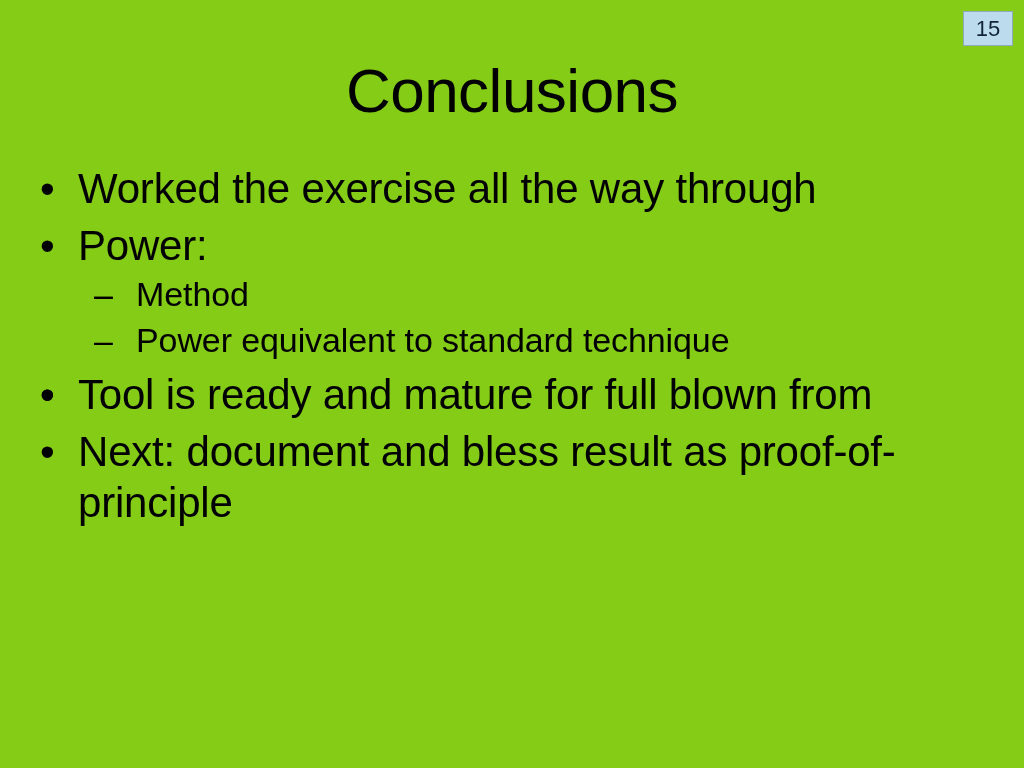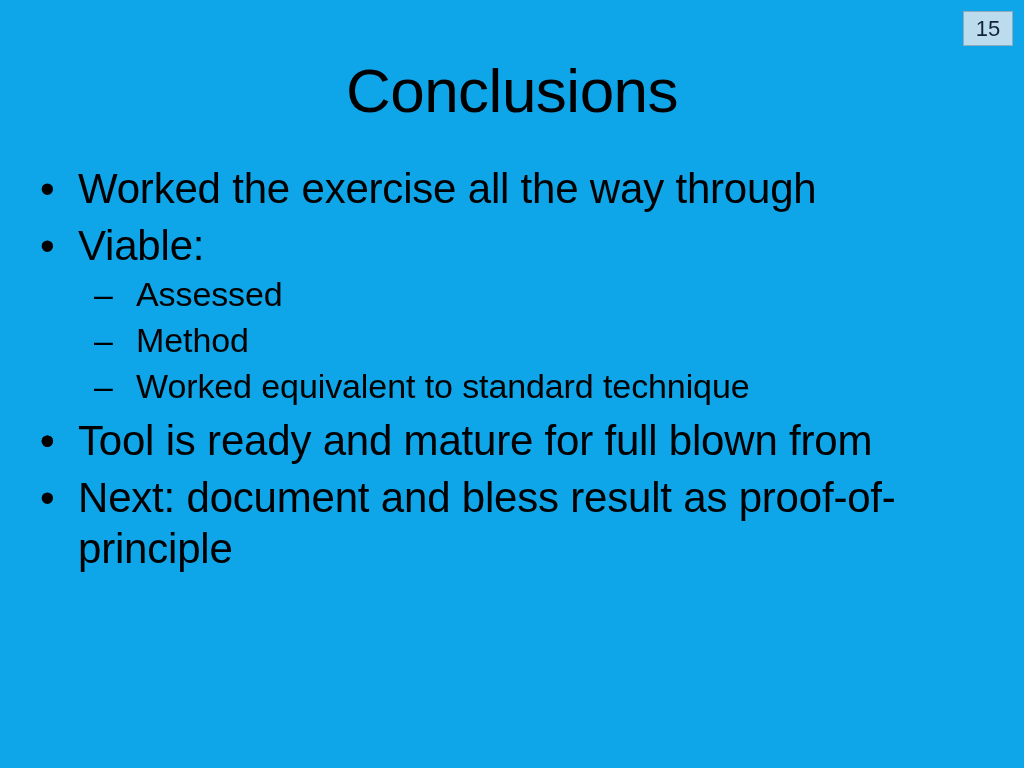--- a/index.html
+++ b/index.html
@@ -13,21 +13,21 @@
     font-family: "Liberation Sans", sans-serif;
     color: #000000;
     overflow: hidden;
     position: relative;
   }
 
   .slide {
     position: relative;
     width: 1024px;
     height: 768px;
-    background: #0ea5e9;
+    background: #84cc16;
   }
 
   
   .page-badge {
     position: absolute;
     top: 11px;
     left: 963px;
     width: 50px;
     height: 35px;
     background: #bcdcee;
@@ -130,34 +130,33 @@
   <div class="body">
     <ul class="level1">
 
       <li class="bullet1">
         <span class="marker">•</span>
         <span class="txt">Worked the exercise all the way through</span>
       </li>
 
       <li class="bullet1">
         <span class="marker">•</span>
-        <span class="txt">Viable:</span>
+        <span class="txt">Power:</span>
         <div class="sub-wrap">
           <ul class="level2">
             <li class="bullet2">
               <span class="marker">–</span>
-              <span class="txt">Assessed</span>
             </li>
             <li class="bullet2">
               <span class="marker">–</span>
               <span class="txt">Method</span>
             </li>
             <li class="bullet2">
               <span class="marker">–</span>
-              <span class="txt">Worked equivalent to standard technique</span>
+              <span class="txt">Power equivalent to standard technique</span>
             </li>
           </ul>
         </div>
       </li>
 
       <li class="bullet1">
         <span class="marker">•</span>
       </li>
 
       <li class="bullet1">

